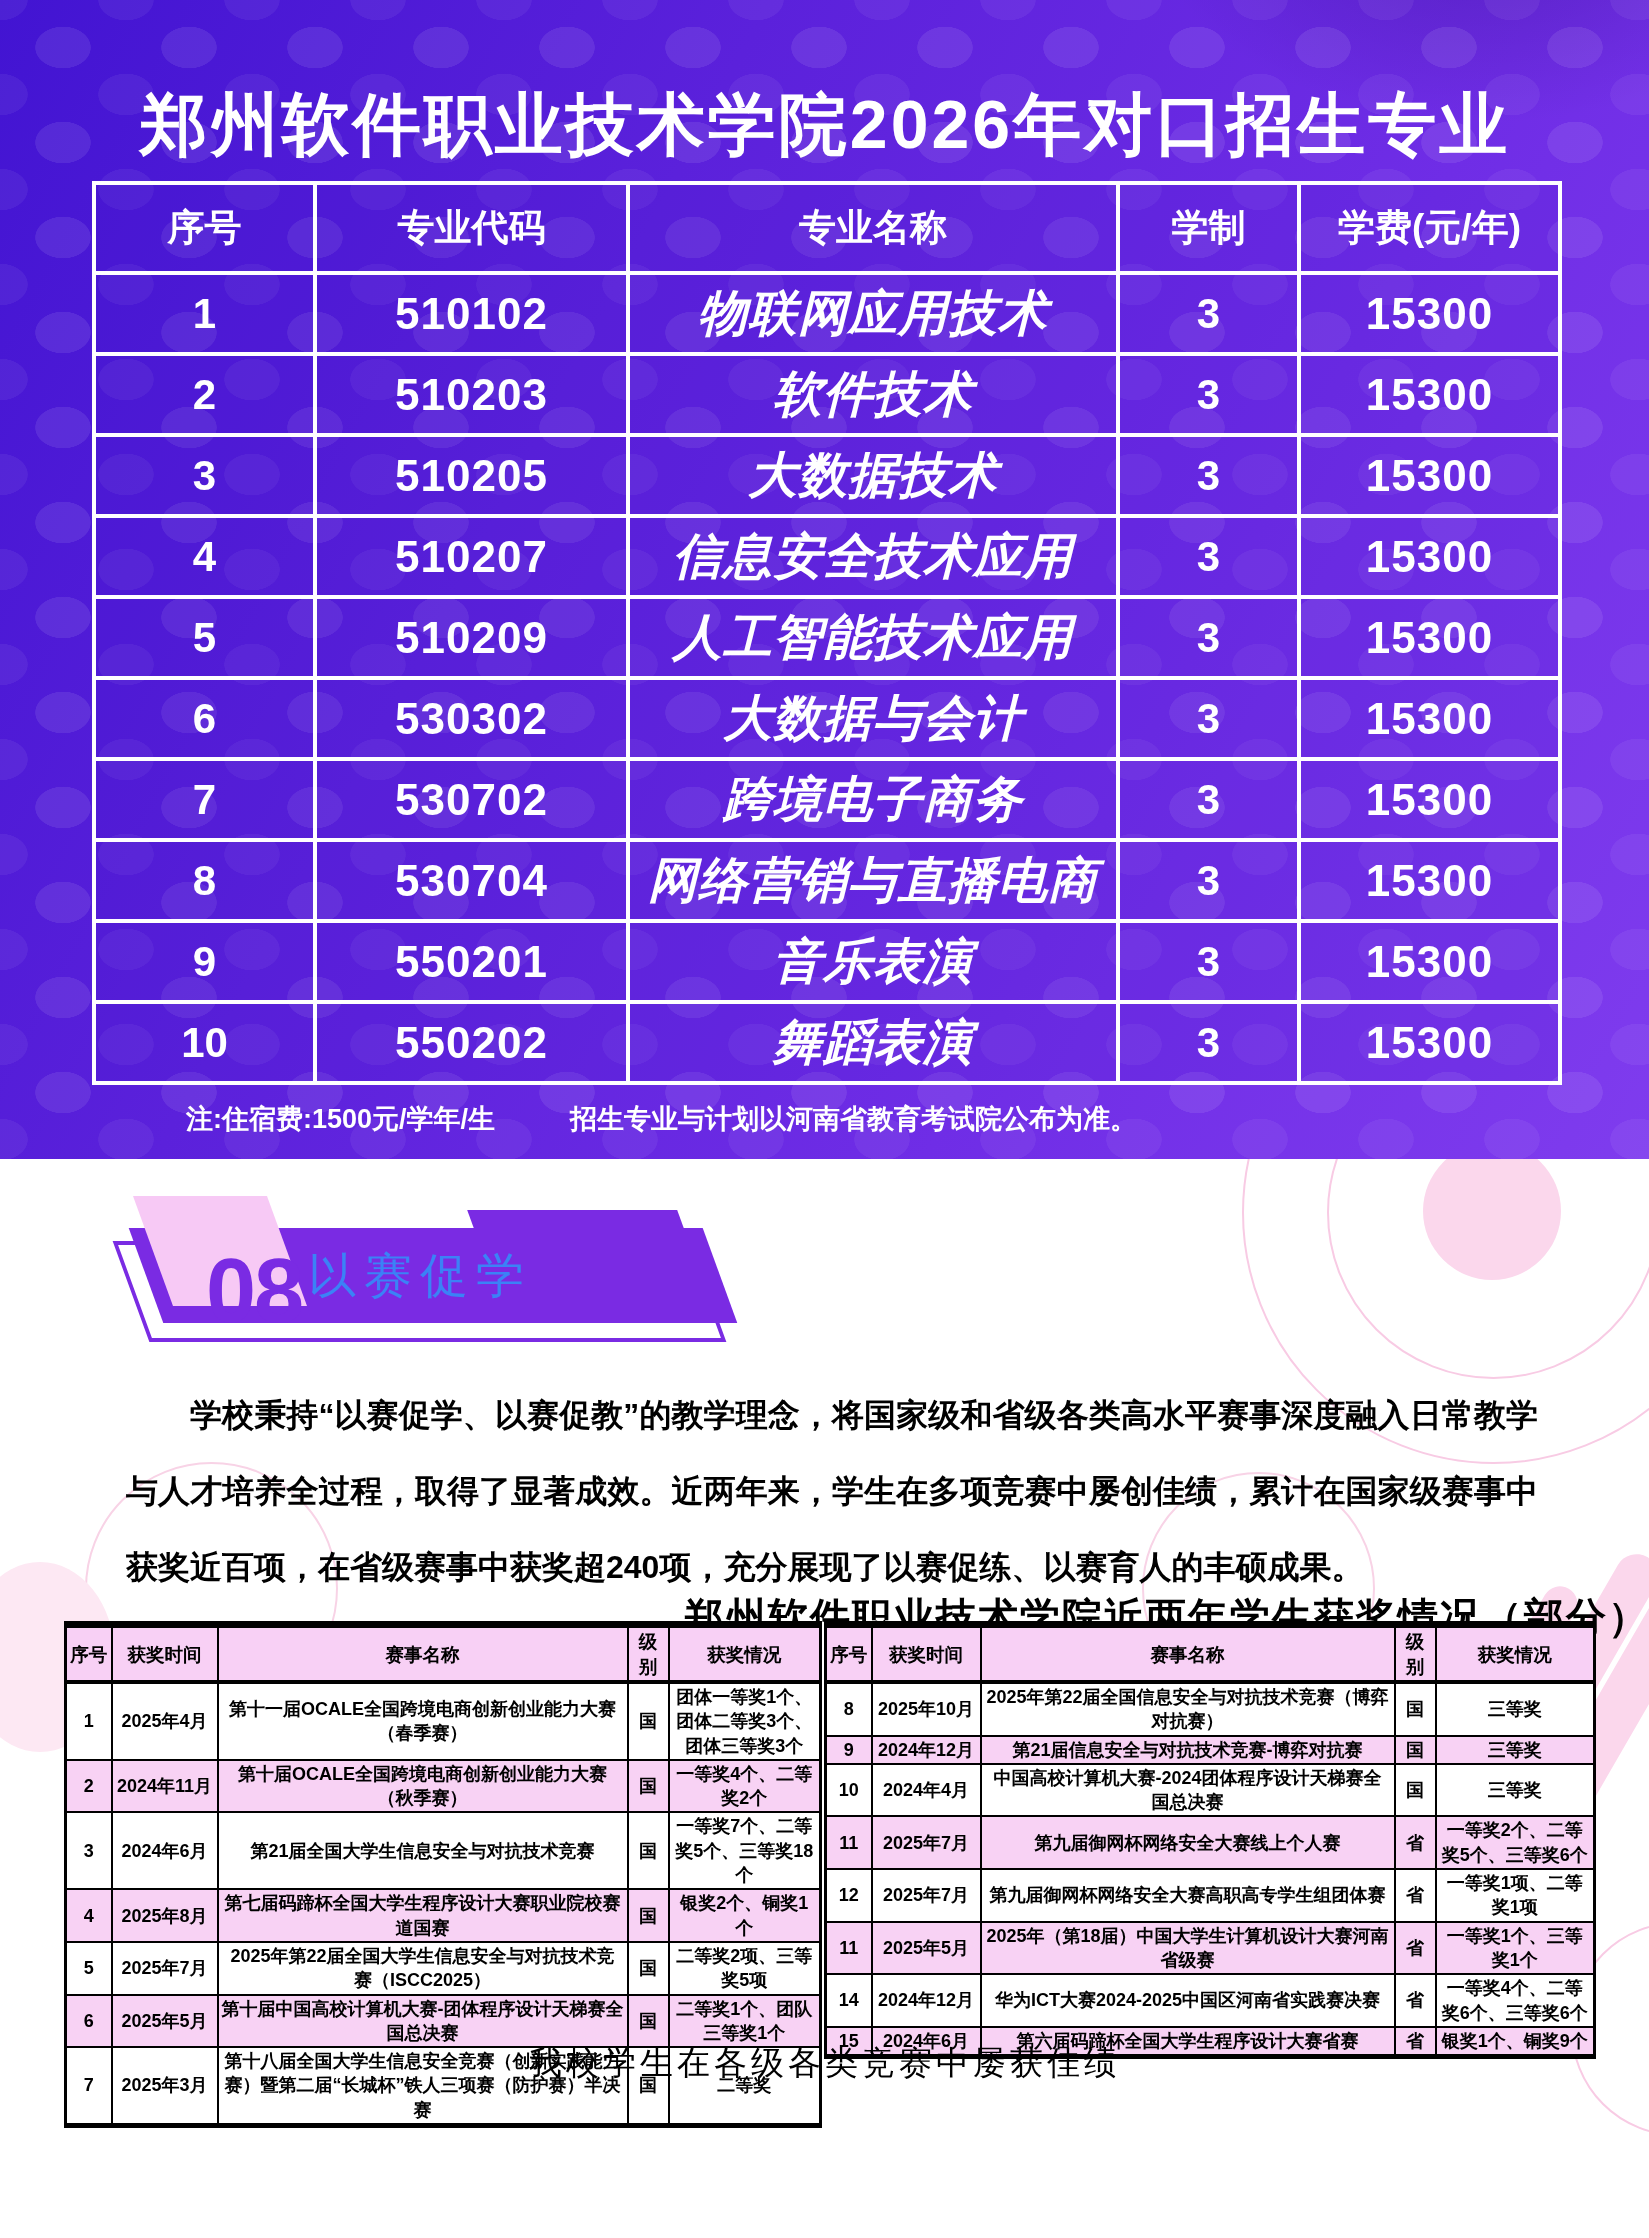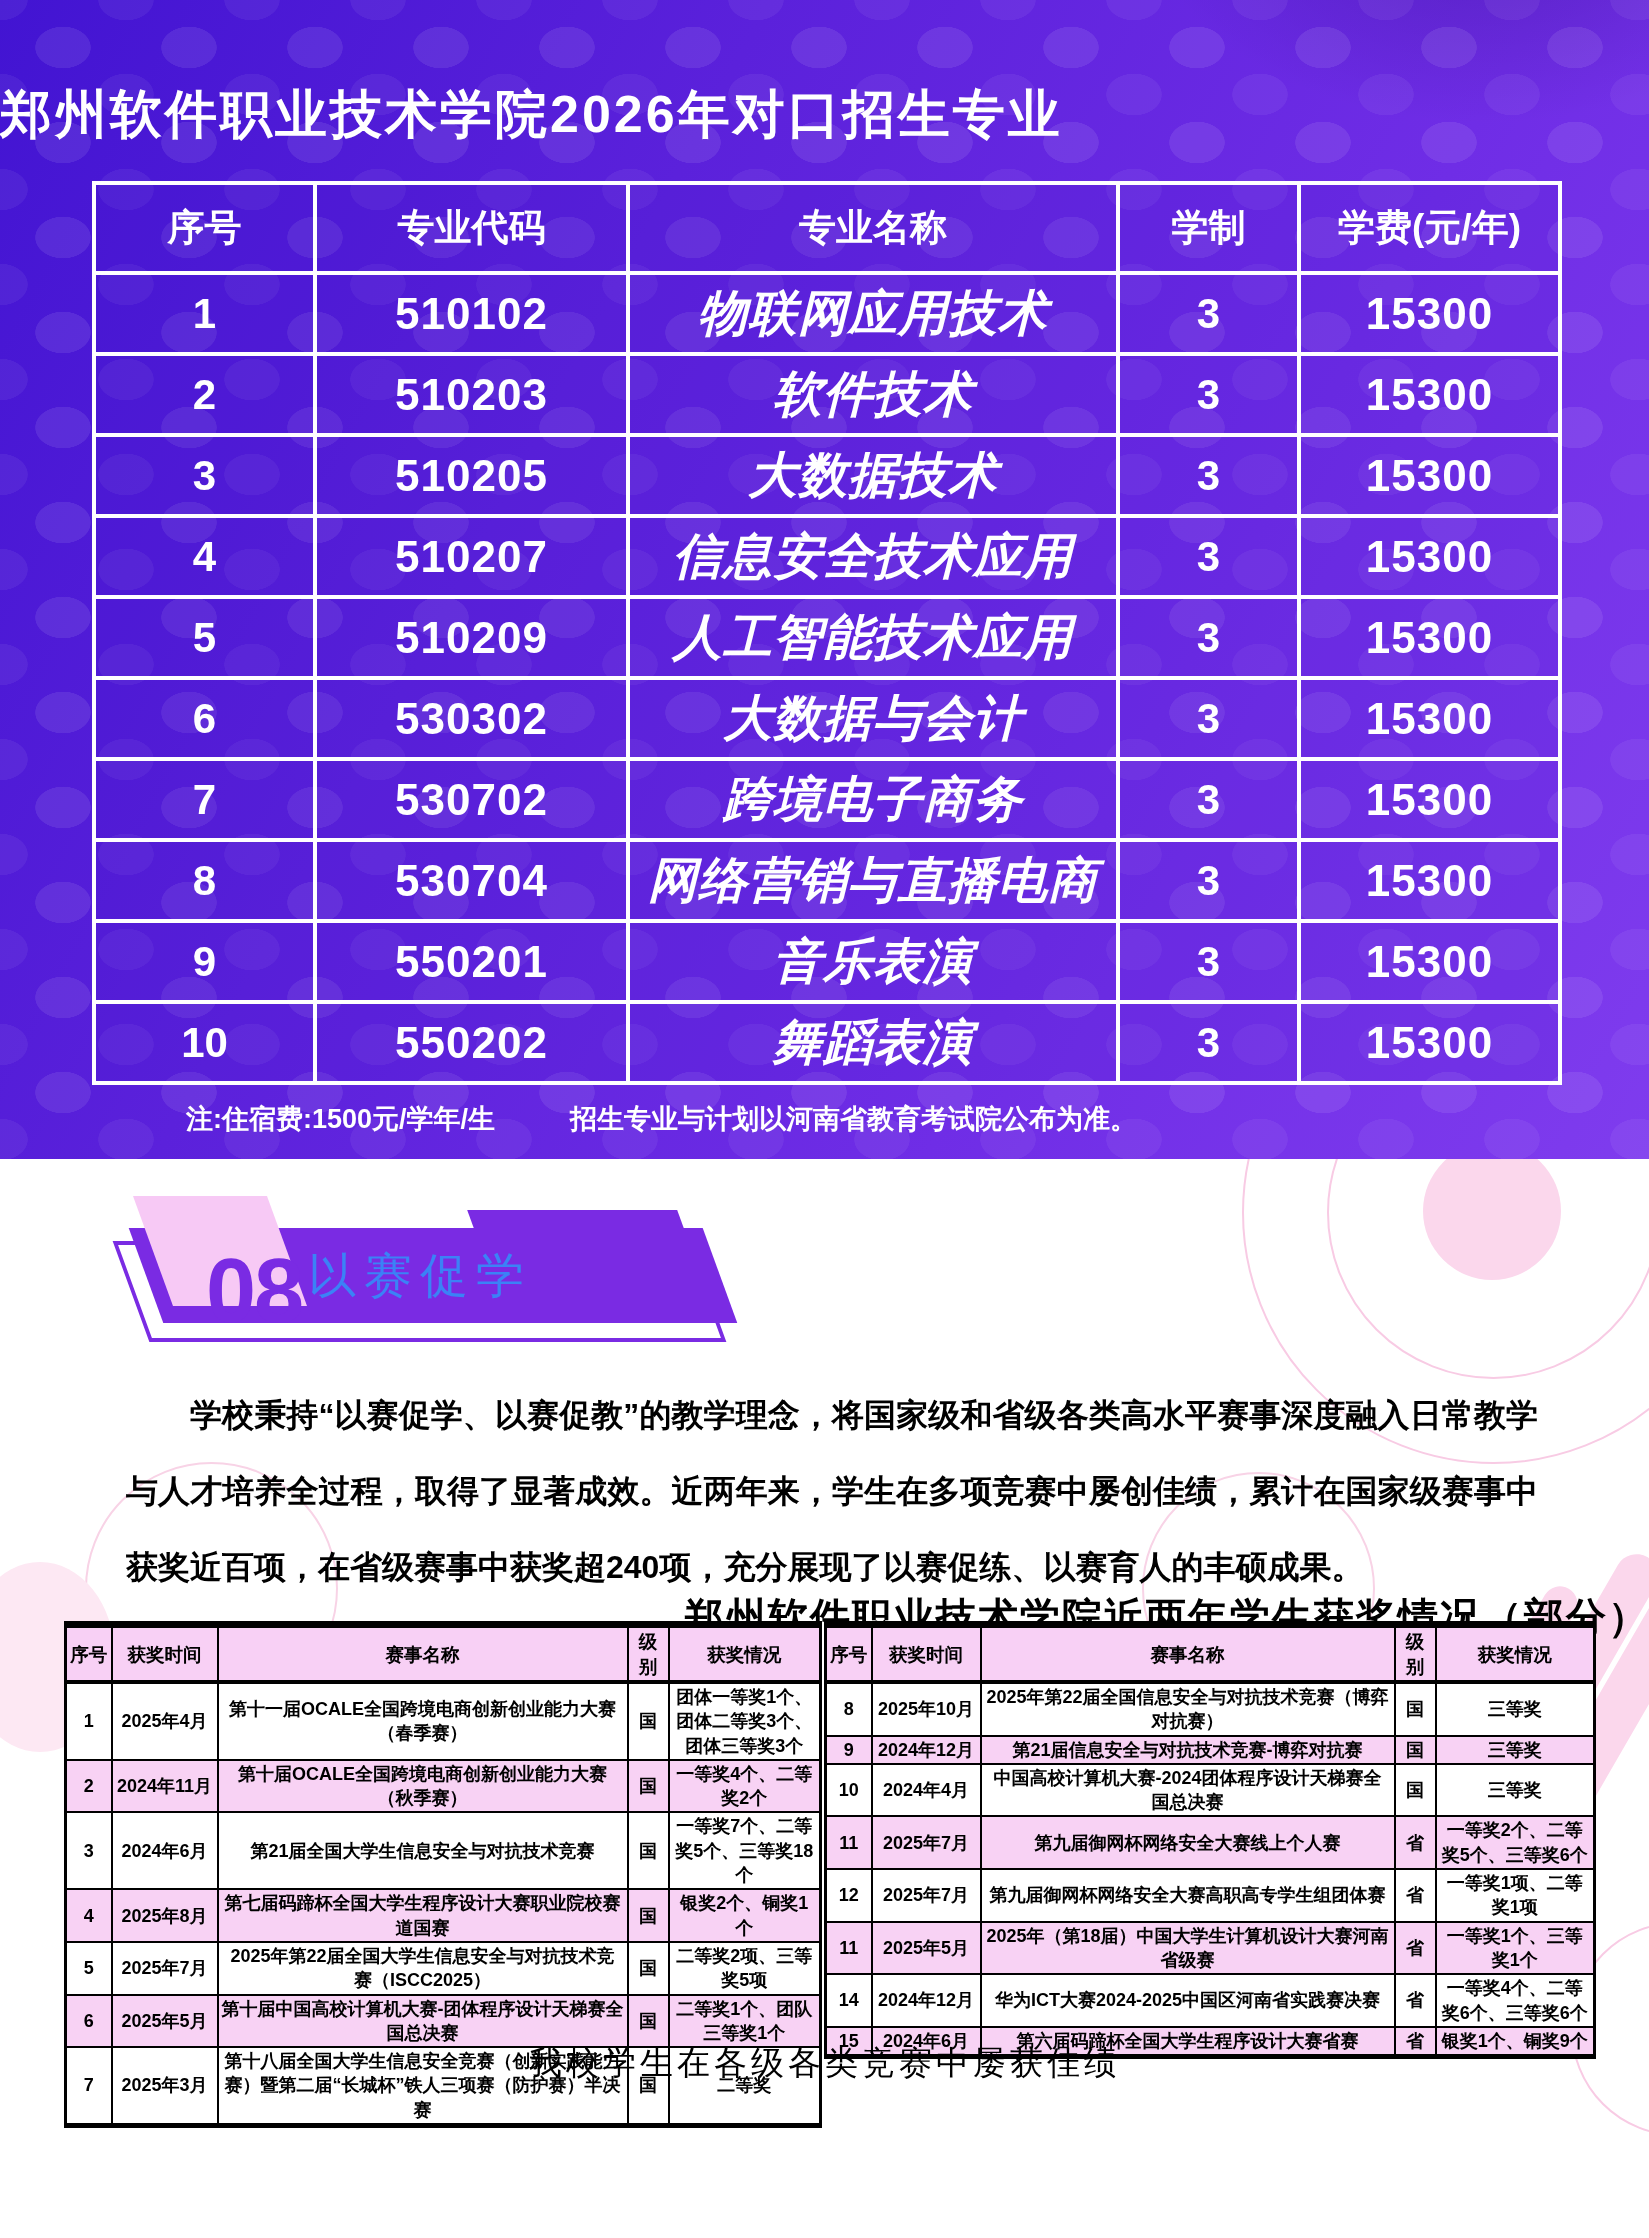--- a/index.html
+++ b/index.html
@@ -12,22 +12,22 @@
       radial-gradient(549px 349px at 90% -8%, rgba(25,0,100,0.28), transparent 62%),
       linear-gradient(118deg,#4214d2 0%,#5b21db 34%,#6f2de6 68%,#7f3cee 100%);
   }
   .hero .dots{position:absolute;inset:0;
     background-image:
       radial-gradient(ellipse 28px 21px at center, rgba(255,255,255,0.085) 0 98%, transparent 100%),
       radial-gradient(ellipse 28px 21px at center, rgba(255,255,255,0.055) 0 98%, transparent 100%);
     background-size:126px 95px,126px 95px;
     background-position:0 0,63px 47px;
   }
-  .hero-title{position:absolute;left:0;right:0;top:80px;
-    color:#ffffff;font-size:52px;font-weight:bold;letter-spacing:3px;white-space:nowrap;}
+  .hero-title{position:absolute;left:0;right:0;top:80px;text-align:center;
+    color:#ffffff;font-size:68px;font-weight:bold;letter-spacing:3px;white-space:nowrap;}
 
   table.majors{position:absolute;left:92px;top:181px;width:1467px;height:904px;
     border-collapse:collapse;table-layout:fixed;}
   table.majors th,table.majors td{border:4.5px solid #ffffff;color:#ffffff;text-align:center;
     vertical-align:middle;background:rgba(70,20,200,0.15);padding:0;}
   table.majors th{font-size:37px;font-weight:bold;height:86px;}
   table.majors td{font-weight:bold;}
   table.majors td.c-idx{font-size:42px;}
   table.majors td.c-code{font-size:44px;letter-spacing:1px;}
   table.majors td.c-name{font-size:49px;letter-spacing:1px;font-style:italic;}

